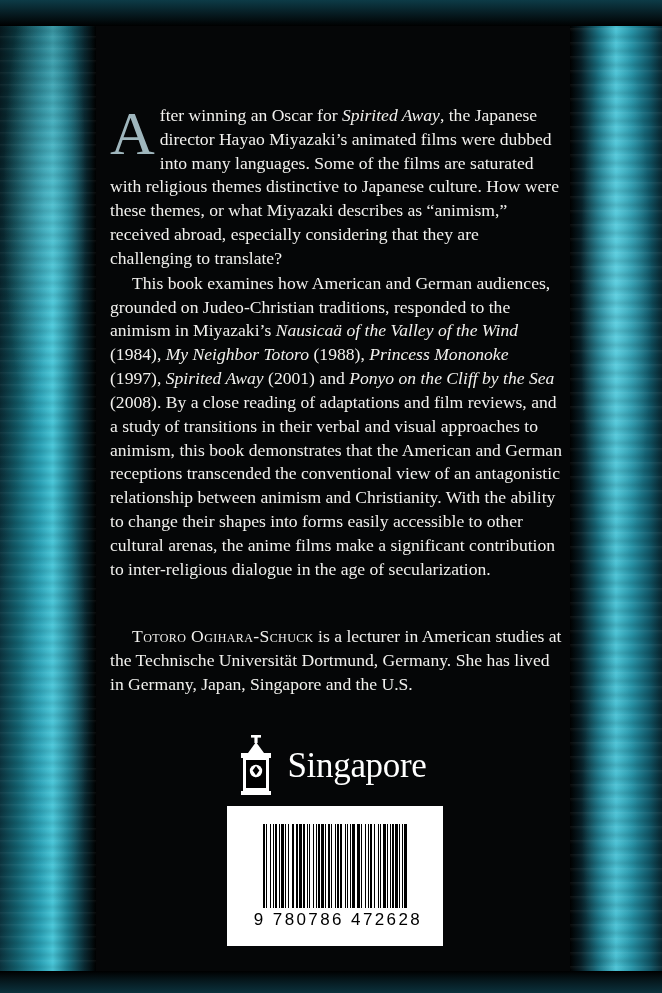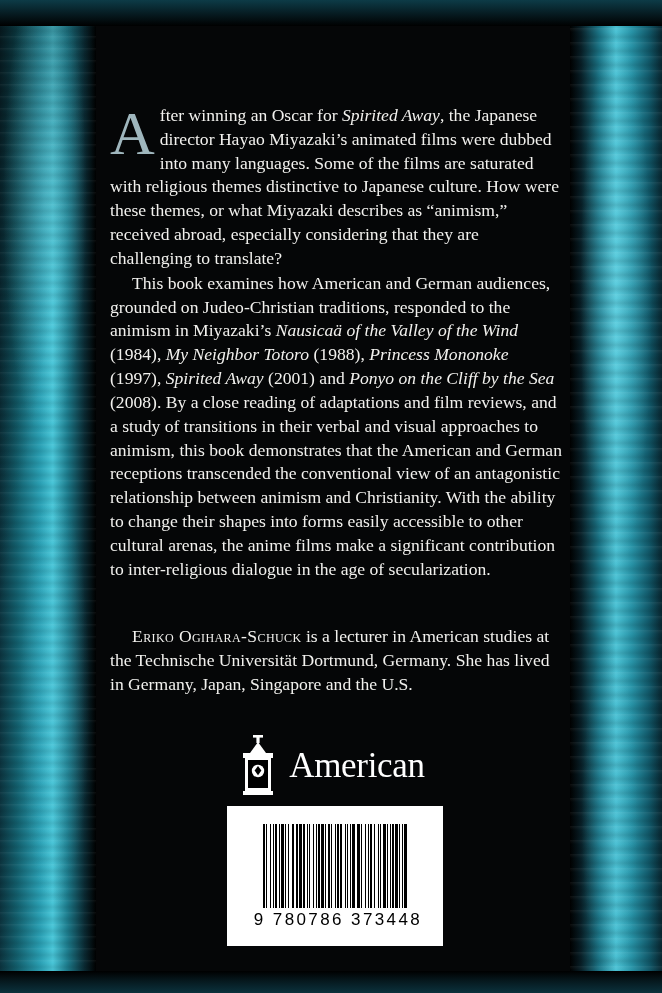--- a/index.html
+++ b/index.html
@@ -201,38 +201,38 @@
   <div class="blurb">
     <p>
       <span class="dropcap">A</span><span>fter winning an Oscar for <em>Spirited Away</em>, the Japanese director Hayao Miyazaki’s animated films were dubbed into many languages. Some of the films are saturated with religious themes distinctive to Japanese culture. How were these themes, or what Miyazaki describes as “animism,” received abroad, especially considering that they are challenging to translate?</span>
     </p>
     <p class="indent">
       <span>This book examines how American and German audiences, grounded on Judeo-Christian traditions, responded to the animism in Miyazaki’s <em>Nausicaä of the Valley of the Wind</em> (1984), <em>My Neighbor Totoro</em> (1988), <em>Princess Mononoke</em> (1997), <em>Spirited Away</em> (2001) and <em>Ponyo on the Cliff by the Sea</em> (2008). By a close reading of adaptations and film reviews, and a study of transitions in their verbal and visual approaches to animism, this book demonstrates that the American and German receptions transcended the conventional view of an antagonistic relationship between animism and Christianity. With the ability to change their shapes into forms easily accessible to other cultural arenas, the anime films make a significant contribution to inter-religious dialogue in the age of secularization.</span>
     </p>
   </div>
 
   <div class="author-note">
-    <span><span class="smallcaps">Eriko Ogihara-Schuck</span> is a lecturer in American studies at the Technische Universität Dortmund, Germany. She has lived in Germany, Japan, Singapore and the U.S.</span>
+    <span><span class="smallcaps">Totoro Ogihara-Schuck</span> is a lecturer in American studies at the Technische Universität Dortmund, Germany. She has lived in Germany, Japan, Singapore and the U.S.</span>
   </div>
 
   <div class="publisher">
     <div class="logo-mark">
       <svg width="42" height="62" viewBox="0 0 42 62" xmlns="http://www.w3.org/2000/svg">
         <rect x="8" y="22" width="26" height="34" fill="#ffffff"></rect>
         <rect x="11" y="25" width="20" height="28" fill="#000000"></rect>
         <circle cx="21" cy="36" r="6.2" fill="#ffffff"></circle>
         <path d="M21 31 l3.4 4.6 -3.4 4.6 -3.4 -4.6 Z" fill="#000000"></path>
         <rect x="6" y="18" width="30" height="5" fill="#ffffff"></rect>
         <path d="M13 18 L21 7 L29 18 Z" fill="#ffffff"></path>
         <rect x="19.4" y="1" width="3.2" height="7" fill="#ffffff"></rect>
         <rect x="16" y="0" width="10" height="2.6" fill="#ffffff"></rect>
         <rect x="6" y="56" width="30" height="4" fill="#ffffff"></rect>
       </svg>
     </div>
-    <div class="pub-name">American</div>
+    <div class="pub-name">Singapore</div>
   </div>
 
   <div class="barcode-box">
     <div class="bars" id="barcode-bars">
         <span style="width: 2.1px; background: rgb(0, 0, 0);"></span>
         <span style="width: 1.05px; background: rgb(255, 255, 255);"></span>
         <span style="width: 1.05px; background: rgb(0, 0, 0);"></span>
         <span style="width: 3.15px; background: rgb(255, 255, 255);"></span>
         <span style="width: 1.05px; background: rgb(0, 0, 0);"></span>
         <span style="width: 2.1px; background: rgb(255, 255, 255);"></span>
@@ -318,17 +318,17 @@
         <span style="width: 1.05px; background: rgb(255, 255, 255);"></span>
         <span style="width: 3.15px; background: rgb(0, 0, 0);"></span>
         <span style="width: 1.05px; background: rgb(255, 255, 255);"></span>
         <span style="width: 1.05px; background: rgb(0, 0, 0);"></span>
         <span style="width: 2.1px; background: rgb(255, 255, 255);"></span>
         <span style="width: 1.05px; background: rgb(0, 0, 0);"></span>
         <span style="width: 1.05px; background: rgb(255, 255, 255);"></span>
         <span style="width: 3.15px; background: rgb(0, 0, 0);"></span>
         <span style="width: 2.1px; background: rgb(255, 255, 255);"></span>
       </div>
-    <div class="barcode-digits">9 780786 373448</div>
+    <div class="barcode-digits">9 780786 472628</div>
   </div>
 
 
 </div>
 
 </body></html>

